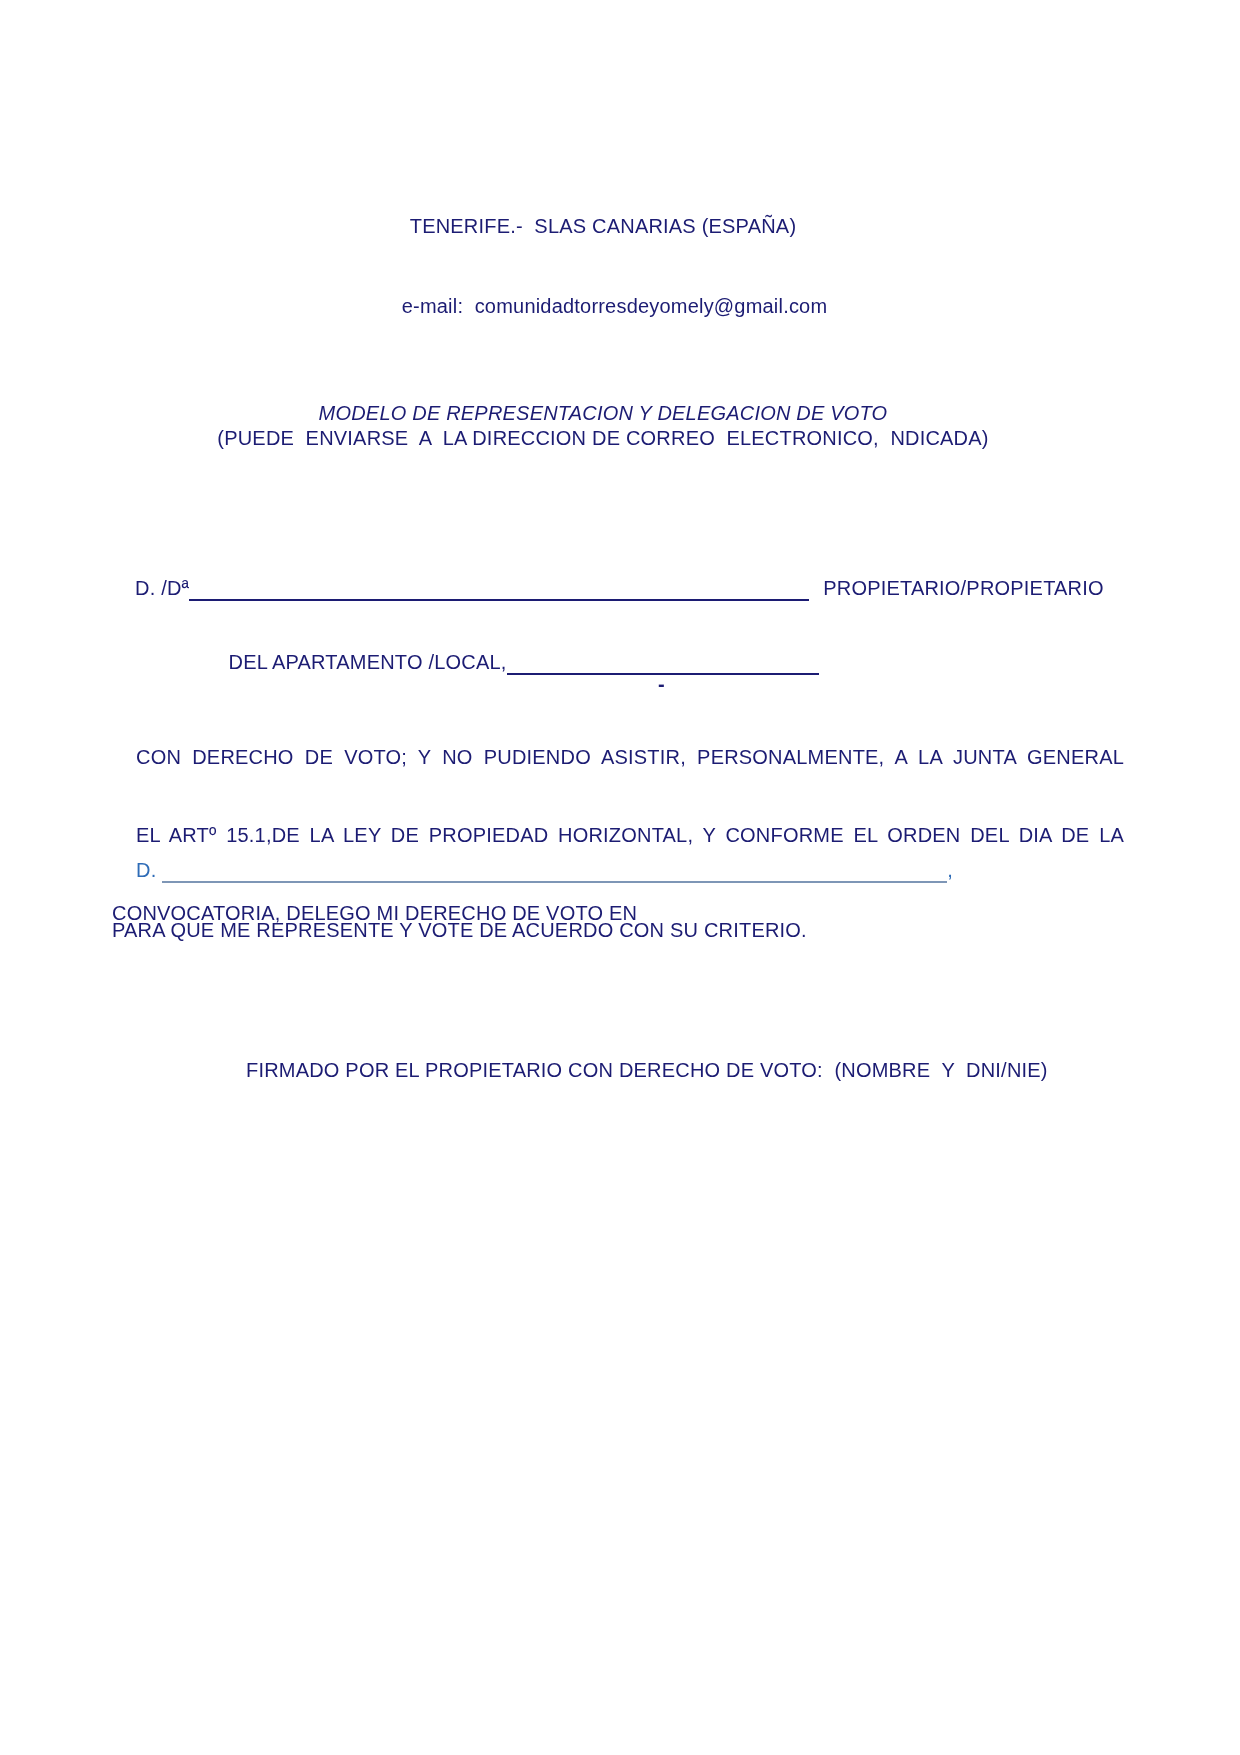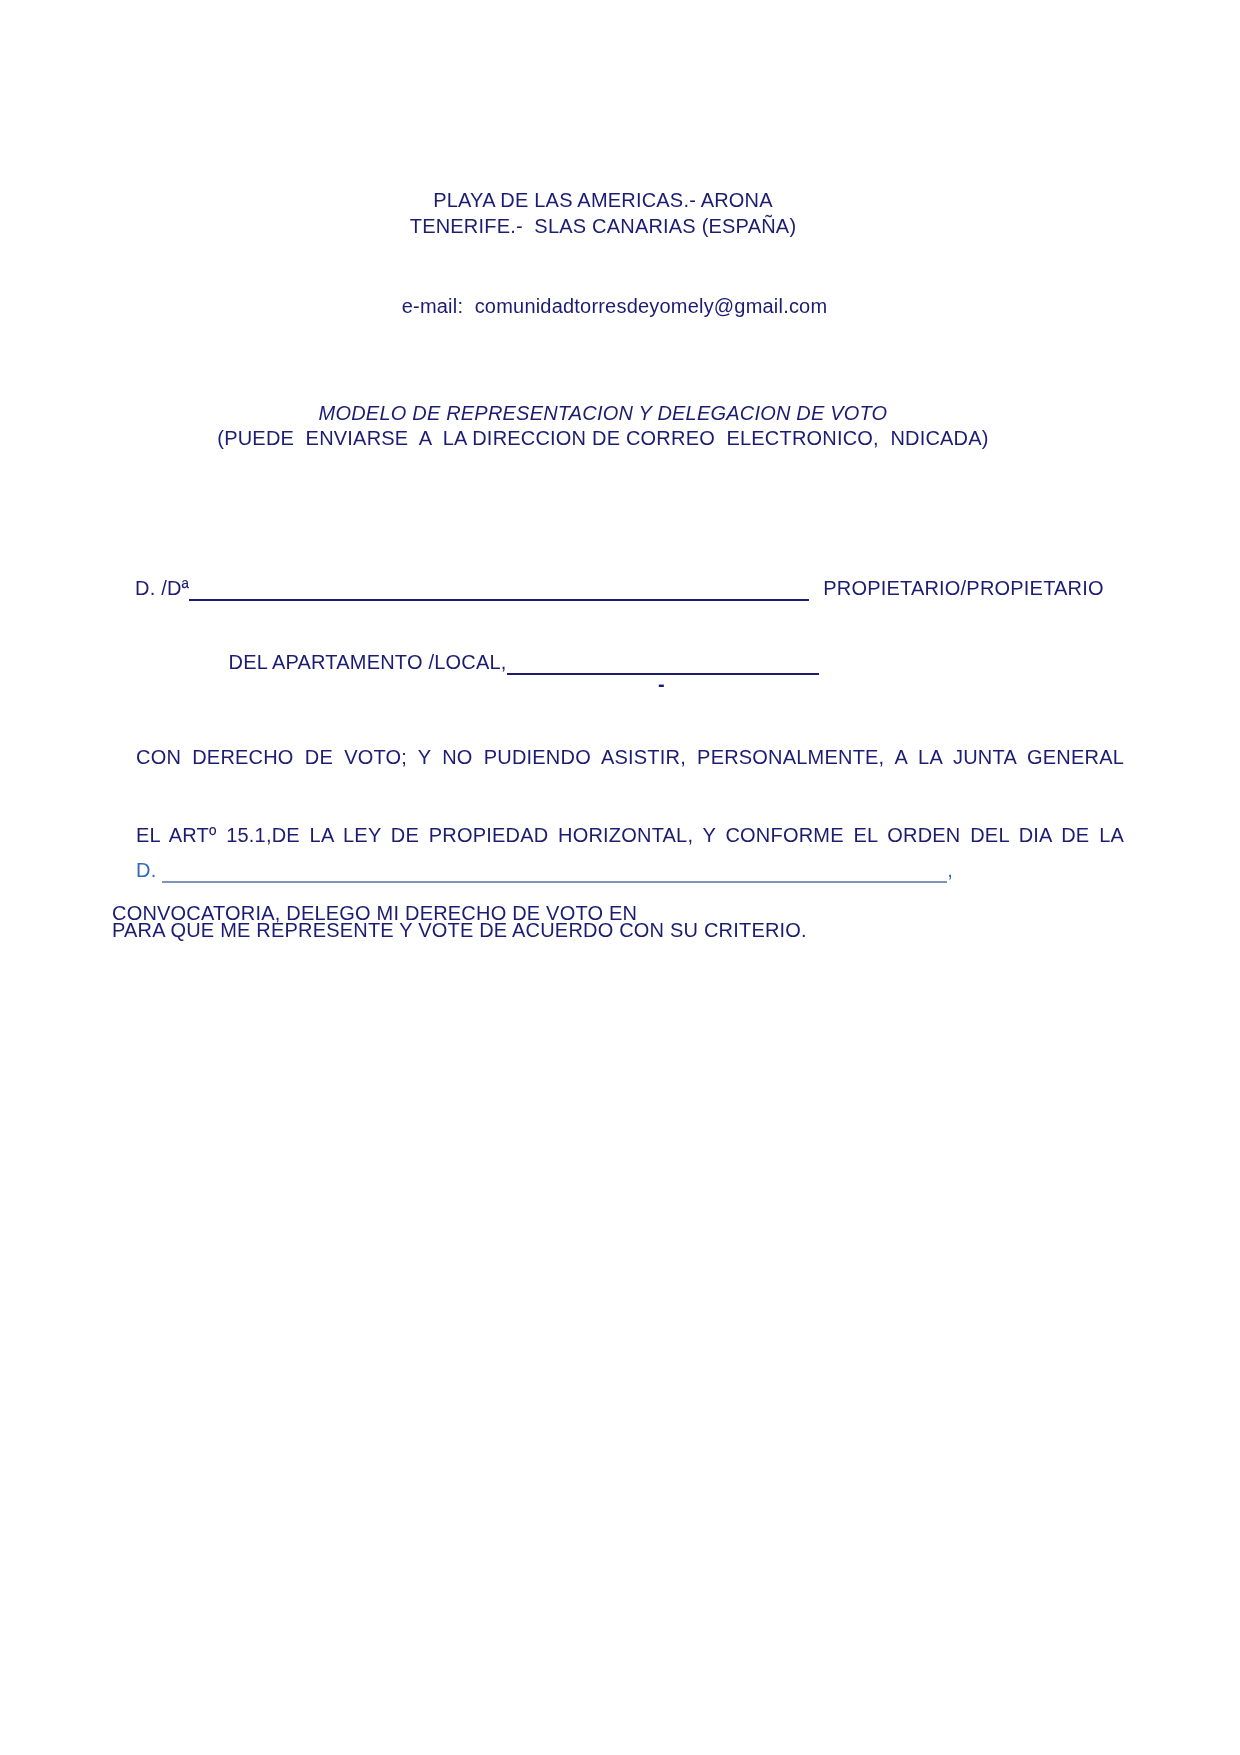--- a/index.html
+++ b/index.html
@@ -59,21 +59,20 @@
     width:785px;
     vertical-align:bottom;
   }
   .dash{font-weight:bold;}
 </style>
 </head>
 <body>
 
 <div class="page">
 
-  <div class="abs center" style="left:83px;top:187px;width:1040px;">PLAYA DE LAS AMERICAS.- ARONA</div>
   <div class="abs center" style="left:83px;top:213px;width:1040px;">TENERIFE.-  SLAS CANARIAS (ESPAÑA)</div>
   <div class="abs center" style="left:83px;top:267px;width:1040px;">
     <span>e-mail:  </span><span class="email-link">comunidadtorresdeyomely@gmail.com</span>
   </div>
 
   <div class="abs center" style="left:83px;top:400px;width:1040px;font-style:italic;">MODELO DE REPRESENTACION Y DELEGACION DE VOTO</div>
   <div class="abs center" style="left:83px;top:425px;width:1040px;">(PUEDE  ENVIARSE  A  LA DIRECCION DE CORREO  ELECTRONICO,  NDICADA)</div>
 
   <div class="abs" style="left:112px;top:549px;width:1060px;">
     <span>D. /Dª</span><span class="blank owner-blank"></span><span class="owner-suffix">PROPIETARIO/PROPIETARIO</span>
@@ -90,14 +89,15 @@
     <div class="just">EL ARTº 15.1,DE LA LEY DE PROPIEDAD HORIZONTAL, Y CONFORME EL ORDEN DEL DIA DE LA</div>
     <div class="last">CONVOCATORIA, DELEGO MI DERECHO DE VOTO EN</div>
   </div>
 
   <div class="abs delegate-row" style="left:113px;top:831px;width:1060px;">
     <span>D. </span><span class="delegate-blank"></span><span>,</span>
   </div>
 
   <div class="abs" style="left:112px;top:917px;width:1012px;">PARA QUE ME REPRESENTE Y VOTE DE ACUERDO CON SU CRITERIO.</div>
 
+  <div class="abs" style="left:246px;top:1057px;width:900px;">FIRMADO POR EL PROPIETARIO CON DERECHO DE VOTO:  (NOMBRE  Y  DNI/NIE)</div>
 
 </div>
 
 </body></html>

